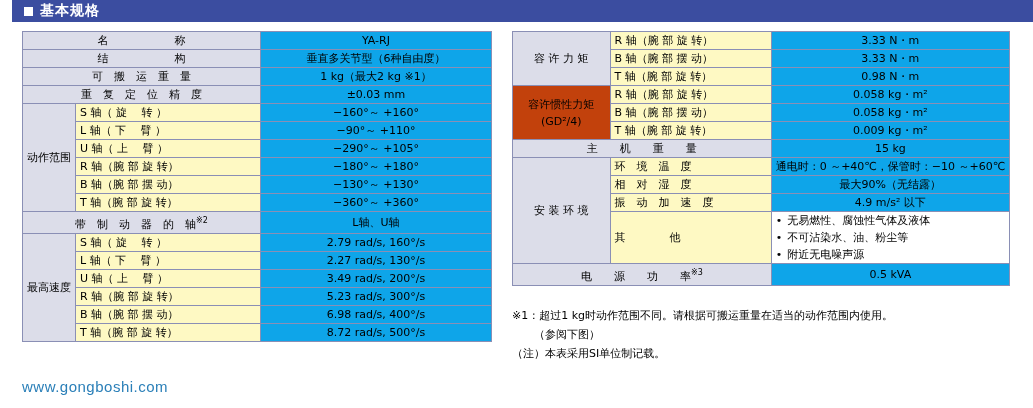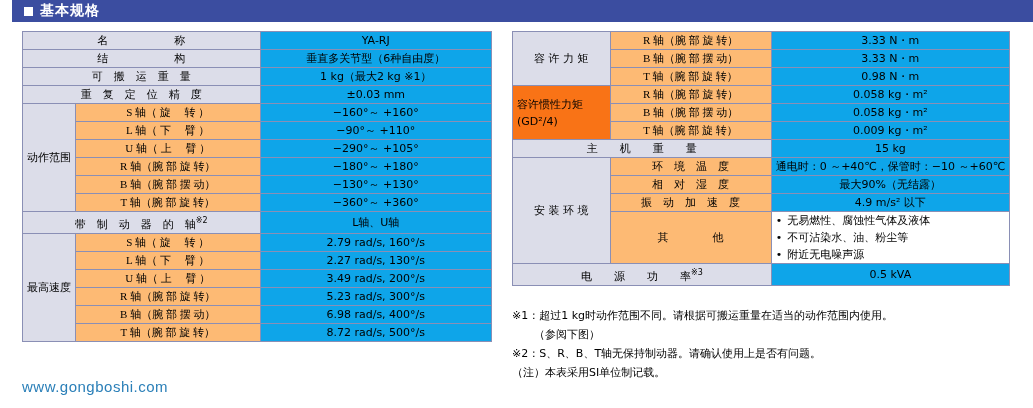--- a/index.html
+++ b/index.html
@@ -54,24 +54,24 @@
     font-size:11px;
   }
   .lbl{
     background:#dcdde9;text-align:center;white-space:nowrap;
   }
   .val{text-align:center;background:#0ea5e9;white-space:nowrap;}
   .grp{
     background:#dcdde9;text-align:center;vertical-align:middle;white-space:nowrap;
   }
   .grp2{
-    background:#f97316;text-align:left;vertical-align:middle;
+    background:#c2410c;text-align:center;vertical-align:middle;
   }
   .sub{
-    background:#fdba74;text-align:center;white-space:nowrap;letter-spacing:0px;font-family:Liberation Serif, serif;
+    background:#fef9c3;white-space:nowrap;letter-spacing:0px;
   }
   .sup{font-size:8px;vertical-align:super;}
   .bullets{
     text-align:left;padding:2px 0 2px 10px;background:#fff;line-height:15px;
   }
   .bullets div{white-space:nowrap;}
   .bullets div:before{content:"\2022";margin-right:5px;}
 
   
   #left-table{left:22px;top:31px;width:470px;border-radius:8px;}
@@ -252,15 +252,14 @@
       <span>电　　源　　功　　率</span><span class="sup">※3</span>
     </td>
     <td class="r3 val">0.5 kVA</td>
   </tr>
 </tbody>
   </table>
 
 <div class="notes">
   <div>※1：超过1 kg时动作范围不同。请根据可搬运重量在适当的动作范围内使用。</div>
   <div class="indent">（参阅下图）</div>
-  <div>※2：S、R、B、T轴无保持制动器。请确认使用上是否有问题。</div>
   <div>（注）本表采用SI单位制记载。</div>
 </div>
 
 </body></html>

